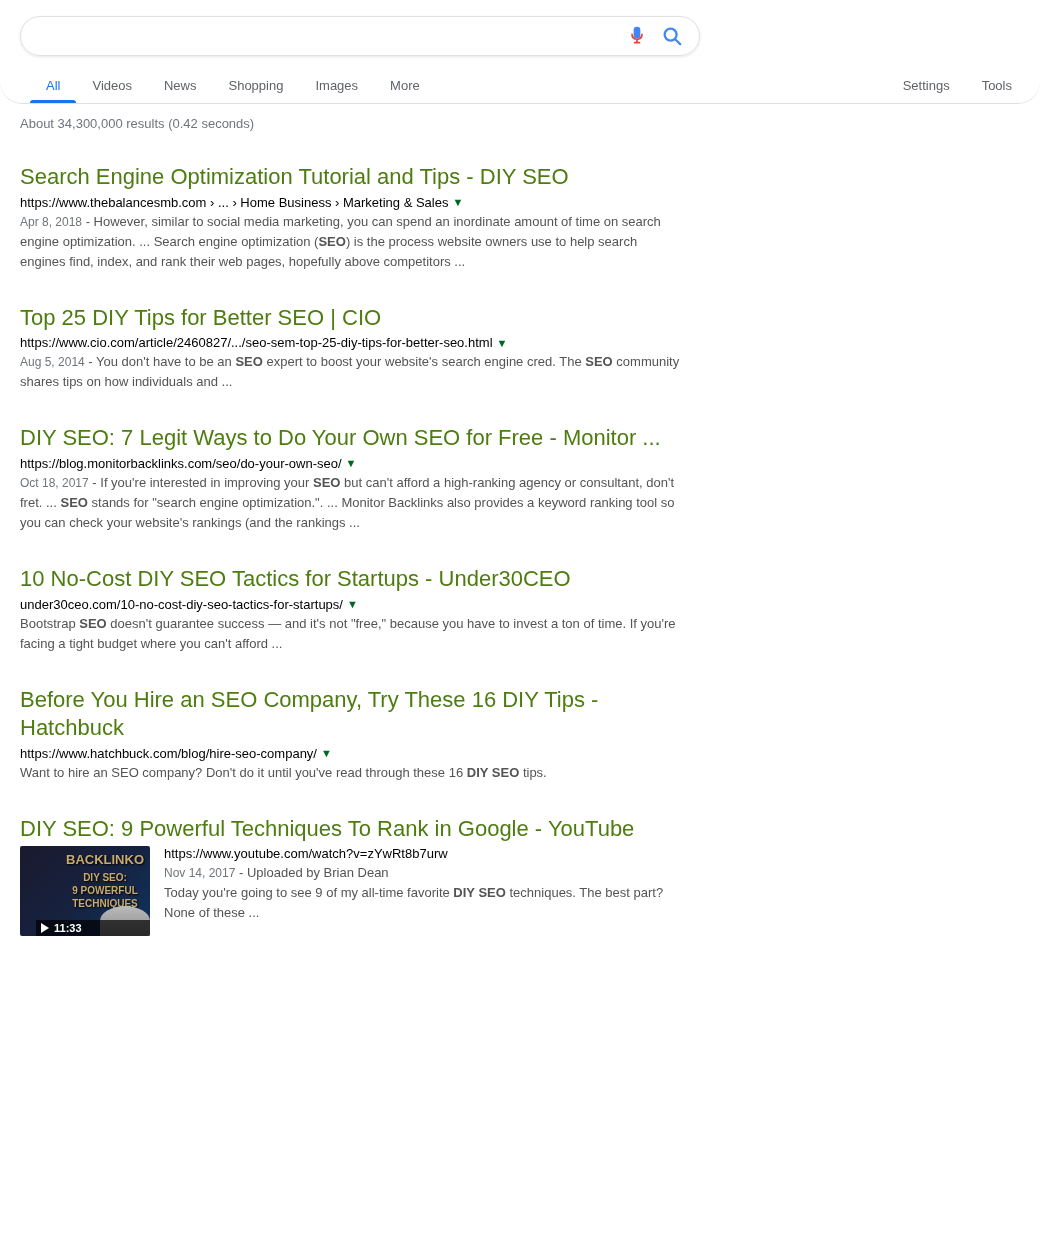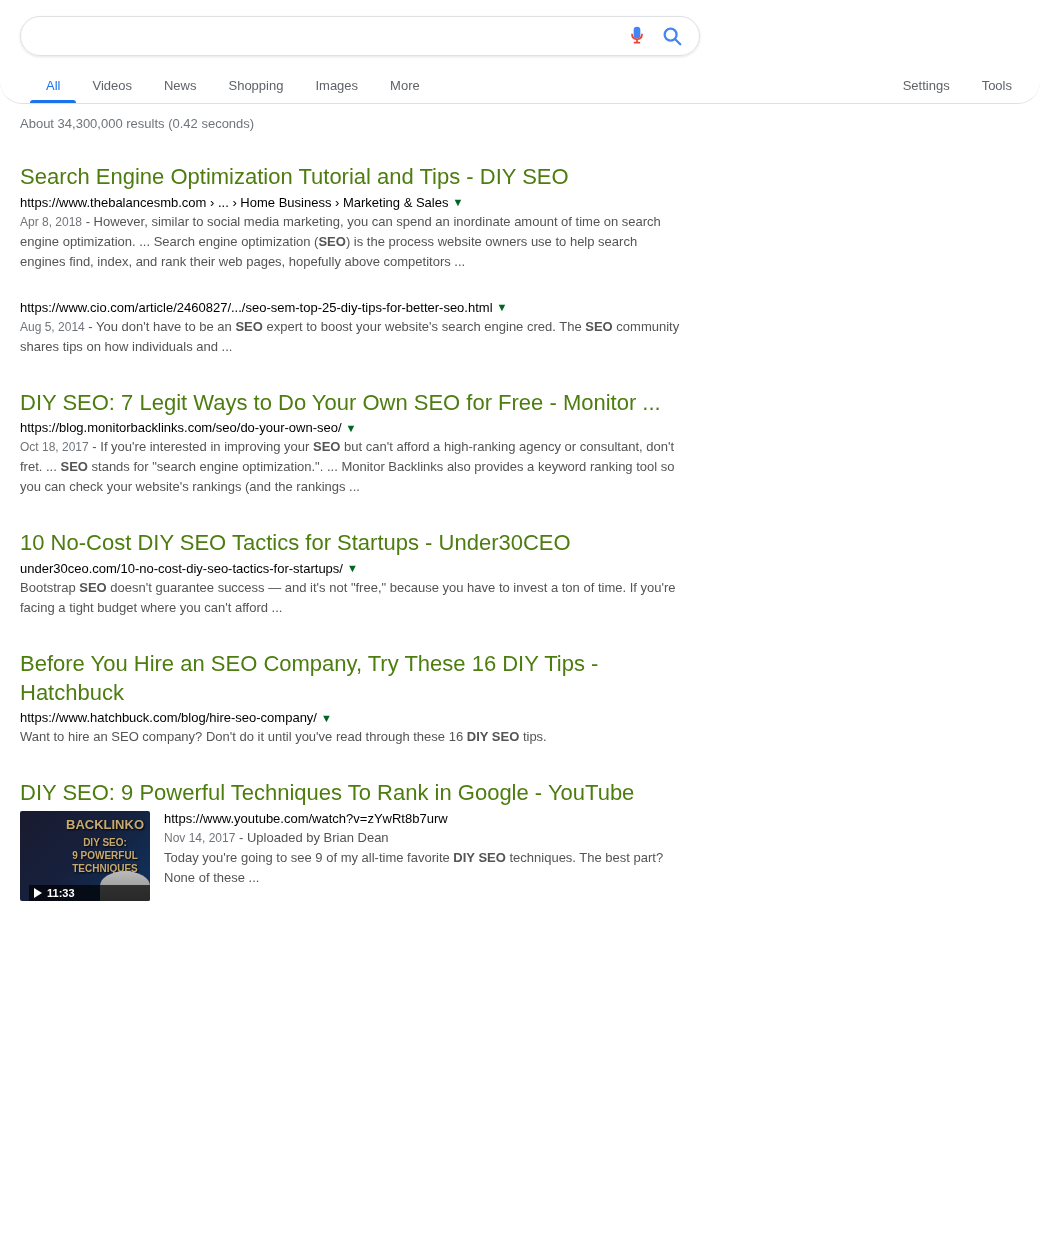--- a/index.html
+++ b/index.html
@@ -149,21 +149,21 @@
       height: 100%;
       background: linear-gradient(135deg, #1a1a2e 0%, #16213e 50%, #0f3460 100%);
       display: flex;
       flex-direction: column;
       align-items: flex-end;
       justify-content: center;
     }
     .thumb-duration-bar {
       position: absolute;
       bottom: 0;
-      left: 9px;
+      left: 16px;
       right: 0;
       background: rgba(0,0,0,0.7);
       padding: 2px 5px;
       display: flex;
       align-items: center;
       gap: 5px;
     }
     .play-icon-small {
       width: 0;
       height: 0;
@@ -222,20 +222,21 @@
     <div class="result-url-line">
       <span class="result-url">https://www.thebalancesmb.com › ... › Home Business › Marketing &amp; Sales</span>
       <span class="result-url-arrow">▼</span>
     </div>
     <p class="result-snippet">
       <span class="result-date">Apr 8, 2018</span><span> - However, similar to social media marketing, you can spend an inordinate amount of time on search engine optimization. ... Search engine optimization (<span class="snippet-bold">SEO</span>) is the process website owners use to help search engines find, index, and rank their web pages, hopefully above competitors ...</span>
     </p>
   </div>
 
   <div class="result-item">
+    <a class="result-title">Top 25 DIY Tips for Better SEO | CIO</a>
     <div class="result-url-line">
       <span class="result-url">https://www.cio.com/article/2460827/.../seo-sem-top-25-diy-tips-for-better-seo.html</span>
       <span class="result-url-arrow">▼</span>
     </div>
     <p class="result-snippet">
       <span class="result-date">Aug 5, 2014</span><span> - You don't have to be an <span class="snippet-bold">SEO</span> expert to boost your website's search engine cred. The <span class="snippet-bold">SEO</span> community shares tips on how individuals and ...</span>
     </p>
   </div>
 
   <div class="result-item">

